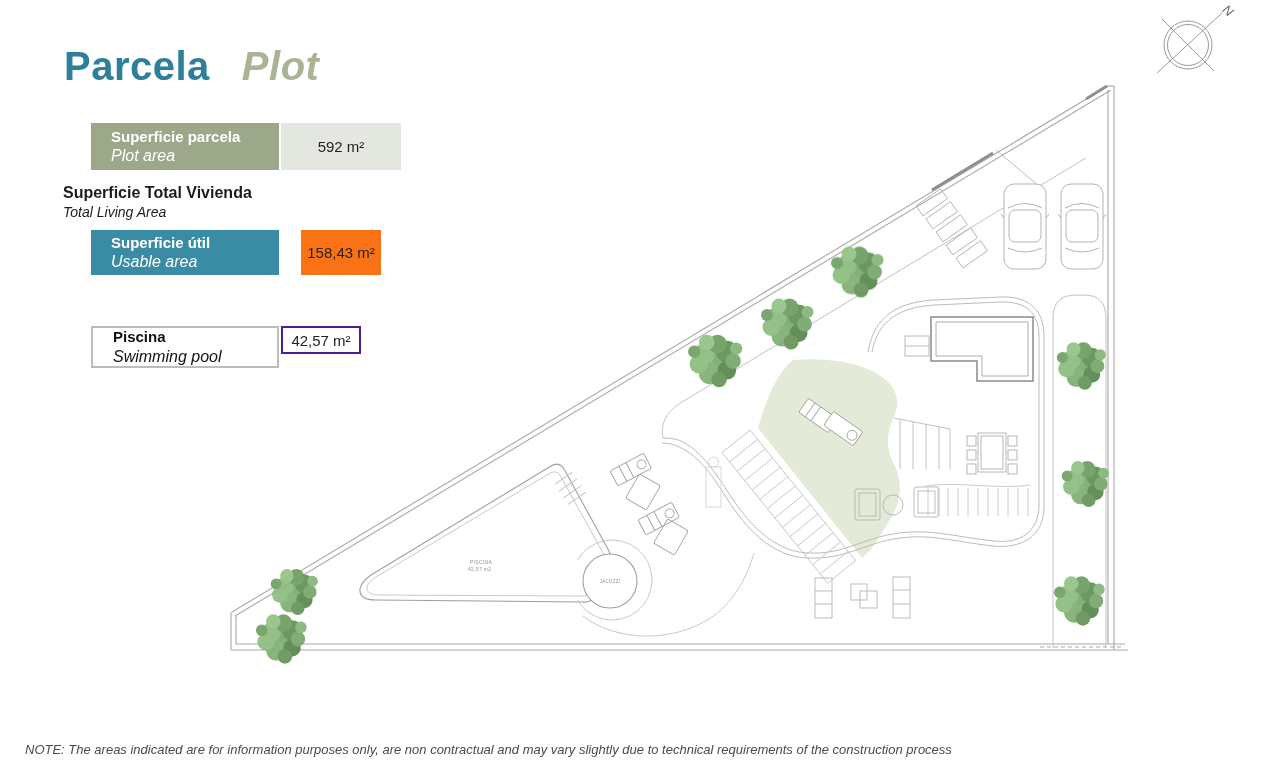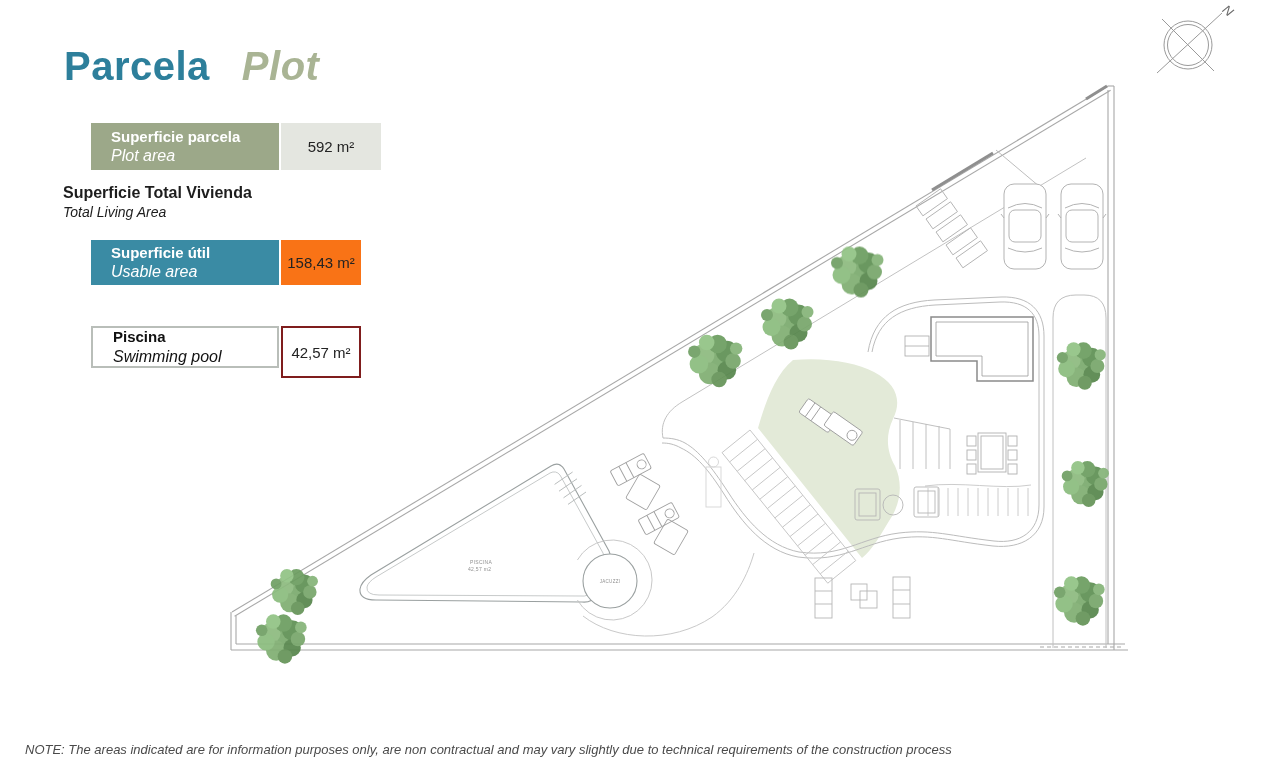--- a/index.html
+++ b/index.html
@@ -15,31 +15,31 @@
   .title .en{color:#a9b494;font-style:italic;margin-left:32px;}
   
   .lrow{position:absolute;left:63px;display:flex;box-sizing:border-box;}
   .lrow *{box-sizing:border-box;}
   .lcell{display:flex;flex-direction:column;justify-content:center;padding-left:20px;margin-left:28px;}
   .lval{display:flex;align-items:center;justify-content:center;font-size:15px;color:#232323;margin-left:2px;}
   .lmain{font-size:15px;font-weight:bold;line-height:1.3;}
   .lsub{font-size:16px;font-style:italic;line-height:1.25;}
   .row-plot{top:123px;}
   .row-plot .lcell{width:188px;height:47px;background:#9ca889;color:#ffffff;}
-  .row-plot .lval{width:100px;height:47px;background:#e4e6e0;}
+  .row-plot .lval{width:120px;height:47px;background:#e4e6e0;}
   .sect{position:absolute;left:63px;top:183px;color:#1d1d1d;}
   .sect .lmain{font-size:16px;}
   .sect .lsub{font-size:14px;}
-  .row-usable{top:240px;}
+  .row-usable{top:230px;gap:20px;}
   .row-built{top:277px;}
   .row-usable .lcell,.row-built .lcell{width:188px;height:45px;background:#3a8ba4;color:#ffffff;}
   .row-usable .lval,.row-built .lval{width:80px;height:45px;background:#f97316;}
   .row-poolleg{top:326px;}
   .row-poolleg .lcell{width:188px;height:42px;background:#ffffff;color:#111111;border:2px solid #b9beb9;}
-  .row-poolleg .lval{width:80px;height:52px;background:#ffffff;border:2px solid #7f1d1d;}
+  .row-poolleg .lval{width:80px;height:28px;background:#ffffff;border:2px solid #4c1d95;}
   
   .note{position:absolute;left:25px;top:737px;width:1235px;}
   .note-es{font-size:13.5px;font-weight:bold;color:#1a1a1a;white-space:nowrap;}
   .note-en{font-size:13px;font-style:italic;color:#4a4a4a;margin-top:5px;white-space:nowrap;}
 </style>
 </head>
 <body>
 
 <div class="page">
 

